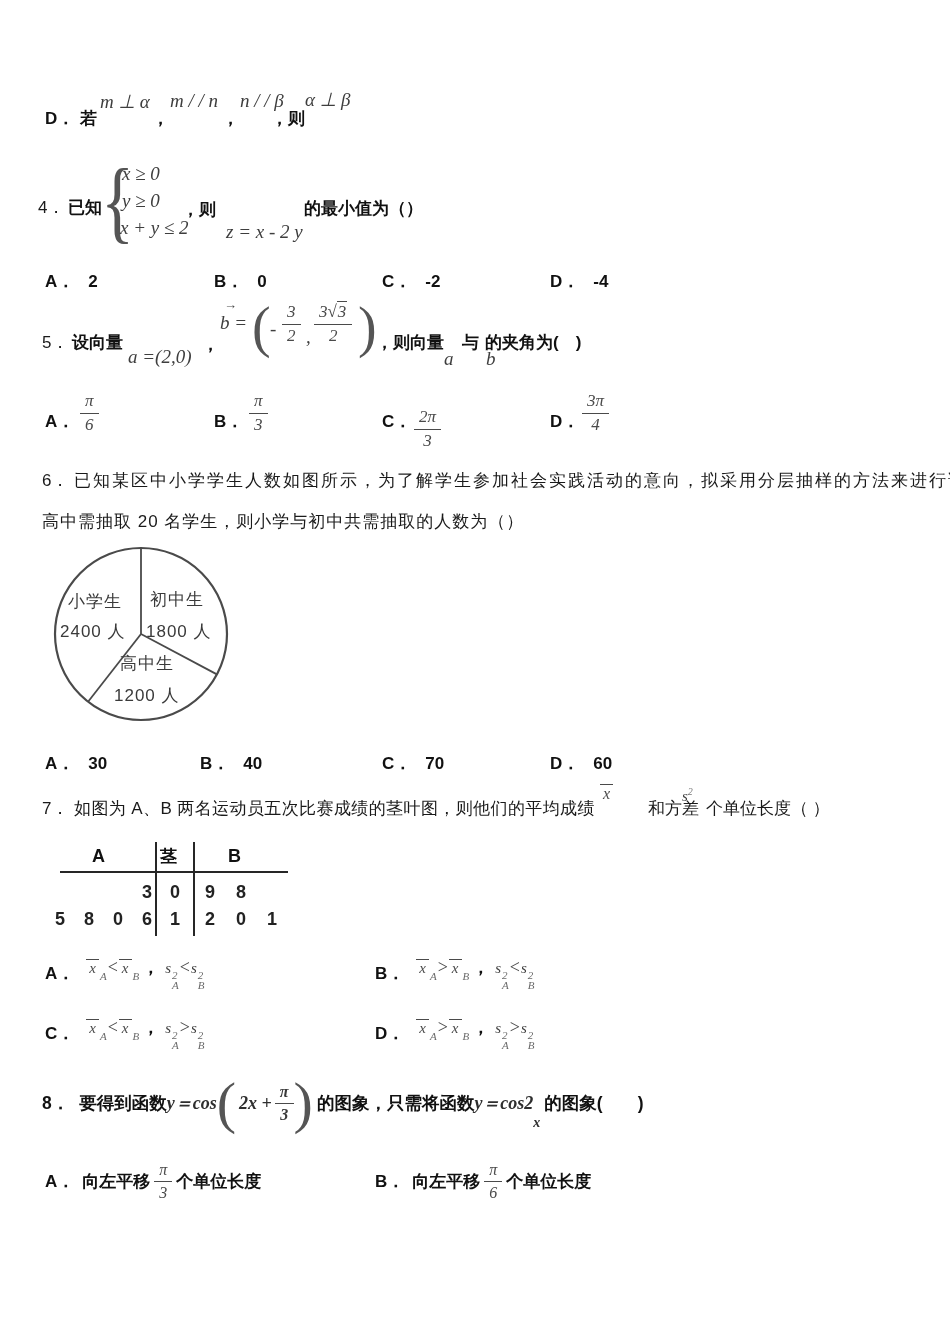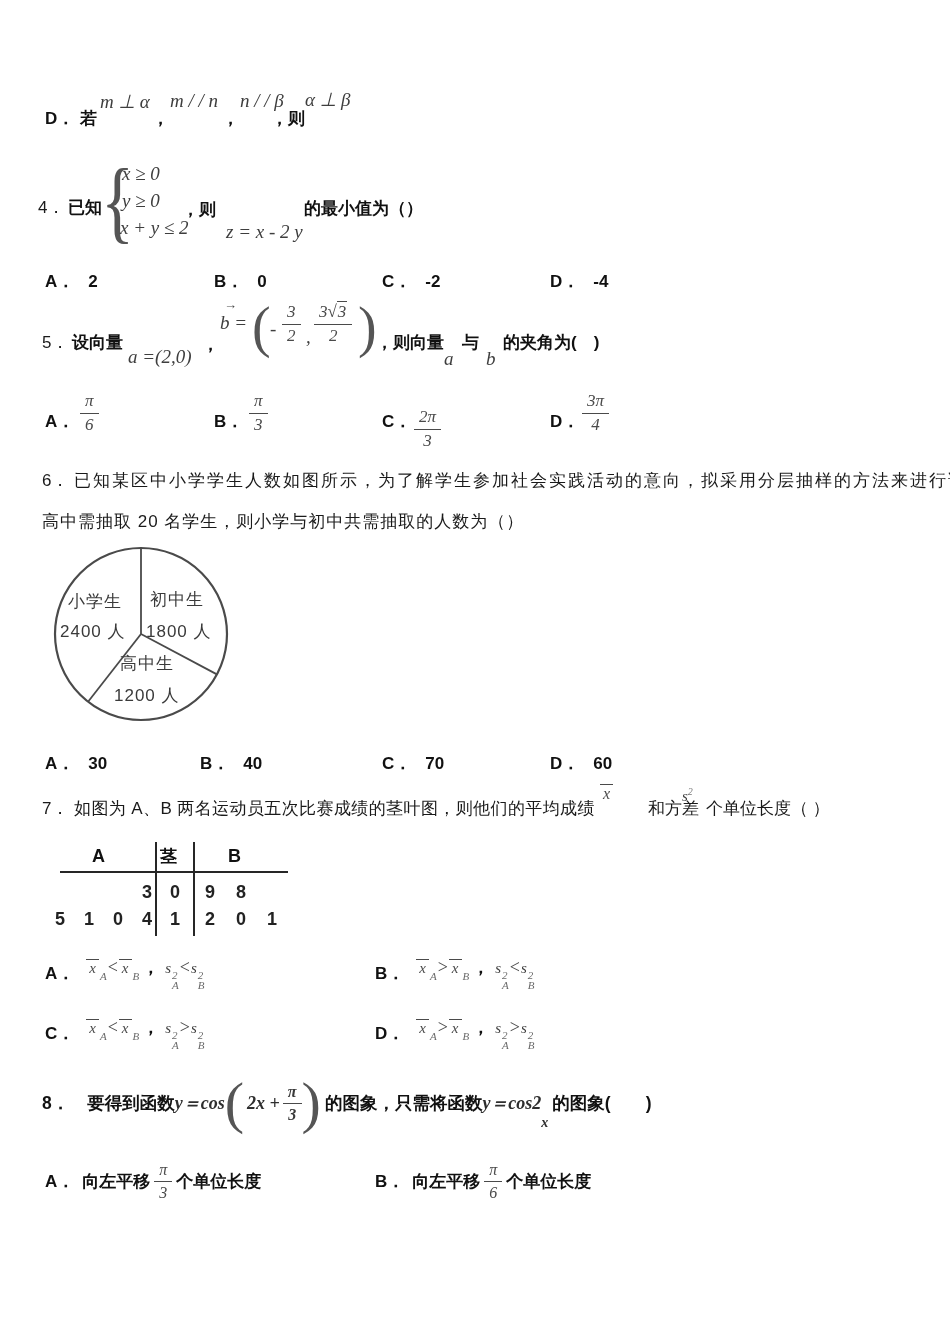--- a/index.html
+++ b/index.html
@@ -107,21 +107,21 @@
     <span class="abs math" style="left:306px;top:326px">,</span>
     <span class="abs frac f17" style="left:314px;top:303px">
       <span class="num"><span class="rad"><span>3</span><span>√</span><span class="radicand">3</span></span></span>
       <span class="den">2</span>
     </span>
     <span class="abs bigparen" style="left:358px;top:296px;font-size:56px;line-height:62px">)</span>
     <span class="abs cnb" style="left:376px;top:331px">，则向量</span>
     <span class="abs math" style="left:444px;top:348px">a</span>
     <span class="abs cnb" style="left:462px;top:331px">与</span>
     <span class="abs math" style="left:486px;top:348px">b</span>
-    <span class="abs cnb" style="left:503px;top:331px">的夹角为(　)</span>
+    <span class="abs cnb" style="left:485px;top:331px">的夹角为(　)</span>
 
     <span class="abs olabel" style="left:45px;top:410px">A．</span>
     <span class="abs frac f17" style="left:80px;top:392px">
       <span class="num">π</span>
       <span class="den">6</span>
     </span>
     <span class="abs olabel" style="left:214px;top:410px">B．</span>
     <span class="abs frac f17" style="left:249px;top:392px">
       <span class="num">π</span>
       <span class="den">3</span>
@@ -183,21 +183,21 @@
     <div class="abs" style="left:40px;top:840px;width:260px;height:100px">
       <span class="abs cnb" style="left:52px;top:6px;font-size:18px">A</span>
       <span class="abs cnb" style="left:120px;top:5px;font-size:17px">茎</span>
       <span class="abs cnb" style="left:188px;top:6px;font-size:18px">B</span>
       <div class="sl-line" style="left:20px;top:31px;width:228px;height:2px"></div>
       <div class="sl-line" style="left:115px;top:2px;width:2px;height:94px"></div>
       <div class="sl-line" style="left:153px;top:2px;width:2px;height:94px"></div>
       <span class="abs sl-num sl-left" style="left:0px;top:42px">3</span>
       <span class="abs sl-num sl-stem" style="left:117px;top:42px">0</span>
       <span class="abs sl-num sl-right" style="left:155px;top:42px">9 8</span>
-      <span class="abs sl-num sl-left" style="left:0px;top:69px">5 1 0 4</span>
+      <span class="abs sl-num sl-left" style="left:0px;top:69px">5 8 0 6</span>
       <span class="abs sl-num sl-stem" style="left:117px;top:69px">1</span>
       <span class="abs sl-num sl-right" style="left:155px;top:69px">2 0 1</span>
     </div>
 
     <div class="q7opt" style="left:45px;top:956px">
       <span class="olabel">A．</span>
         <span class="omath"><span class="xbar" style="font-size:15px">x</span><span class="msub">A</span><span class="mrel">&lt;</span><span class="xbar" style="font-size:15px">x</span><span class="msub">B</span><span class="mcomma">，</span><span class="mathsm" style="font-size:15px">s</span><span class="supsub">
             <span>2</span>
             <span>A</span>
           </span><span class="mrel">&lt;</span><span class="mathsm" style="font-size:15px">s</span><span class="supsub">
@@ -232,21 +232,21 @@
             <span>A</span>
           </span><span class="mrel">&gt;</span><span class="mathsm" style="font-size:15px">s</span><span class="supsub">
             <span>2</span>
             <span>B</span>
           </span></span>
     </div>
   </div>
 
   <div class="flexrow" style="left:42px;top:1063px;height:80px">
     <span class="b8">8．</span>
-    <span class="b8" style="margin-left:18px">要得到函数</span>
+    <span class="b8" style="margin-left:10px">要得到函数</span>
     <span class="mathb">y＝cos</span>
     <span class="bigparen" style="font-size:58px;line-height:64px">(</span>
     <span class="mathb" style="margin:0 3px">2x +</span>
     <span class="frac f16" style="font-weight:bold;color:#3a3a3a">
       <span class="num">π</span>
       <span class="den">3</span>
     </span>
     <span class="bigparen" style="font-size:58px;line-height:64px">)</span>
     <span class="b8" style="margin-left:4px">的图象，只需将函数</span>
     <span class="mathb">y＝cos2</span>

